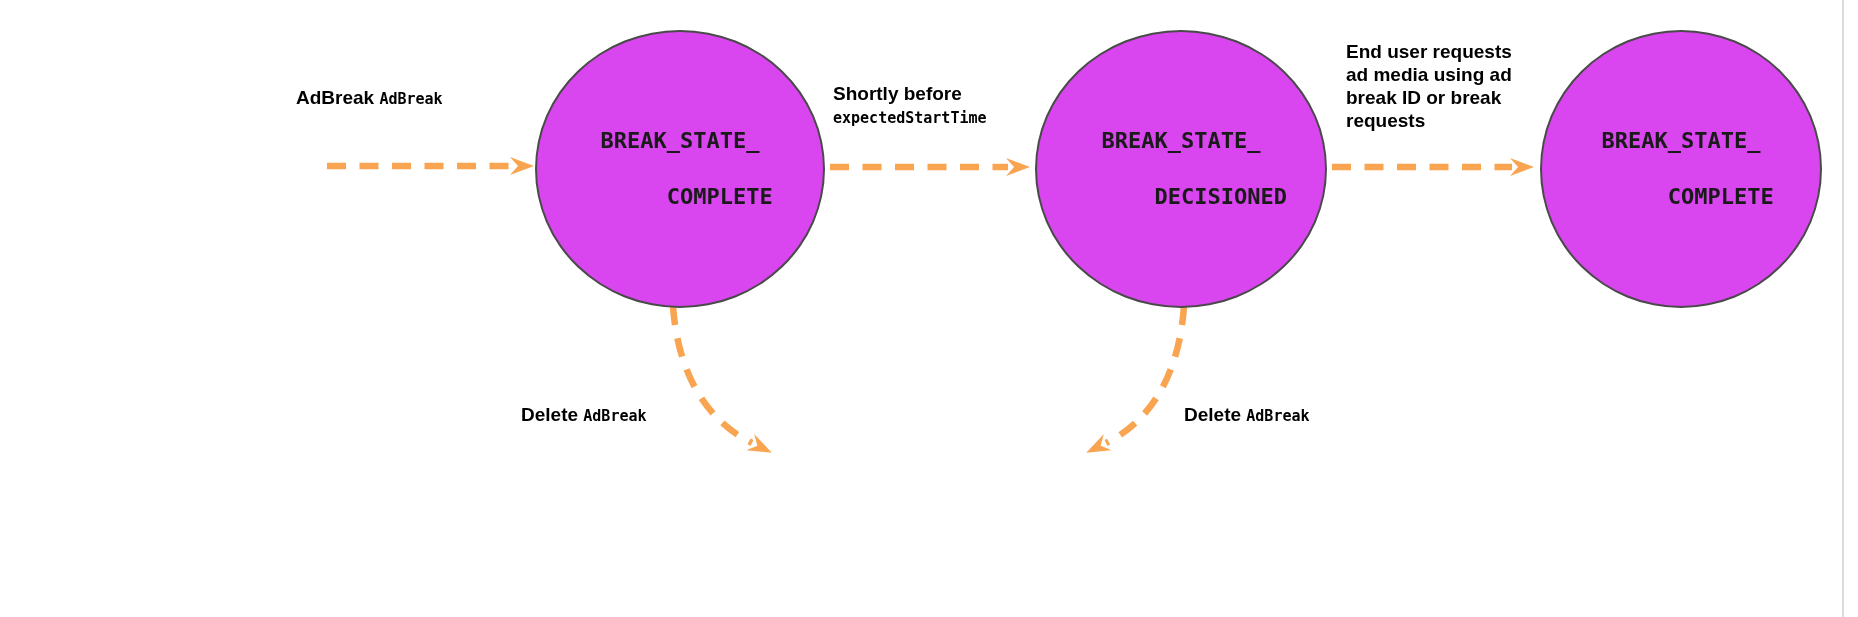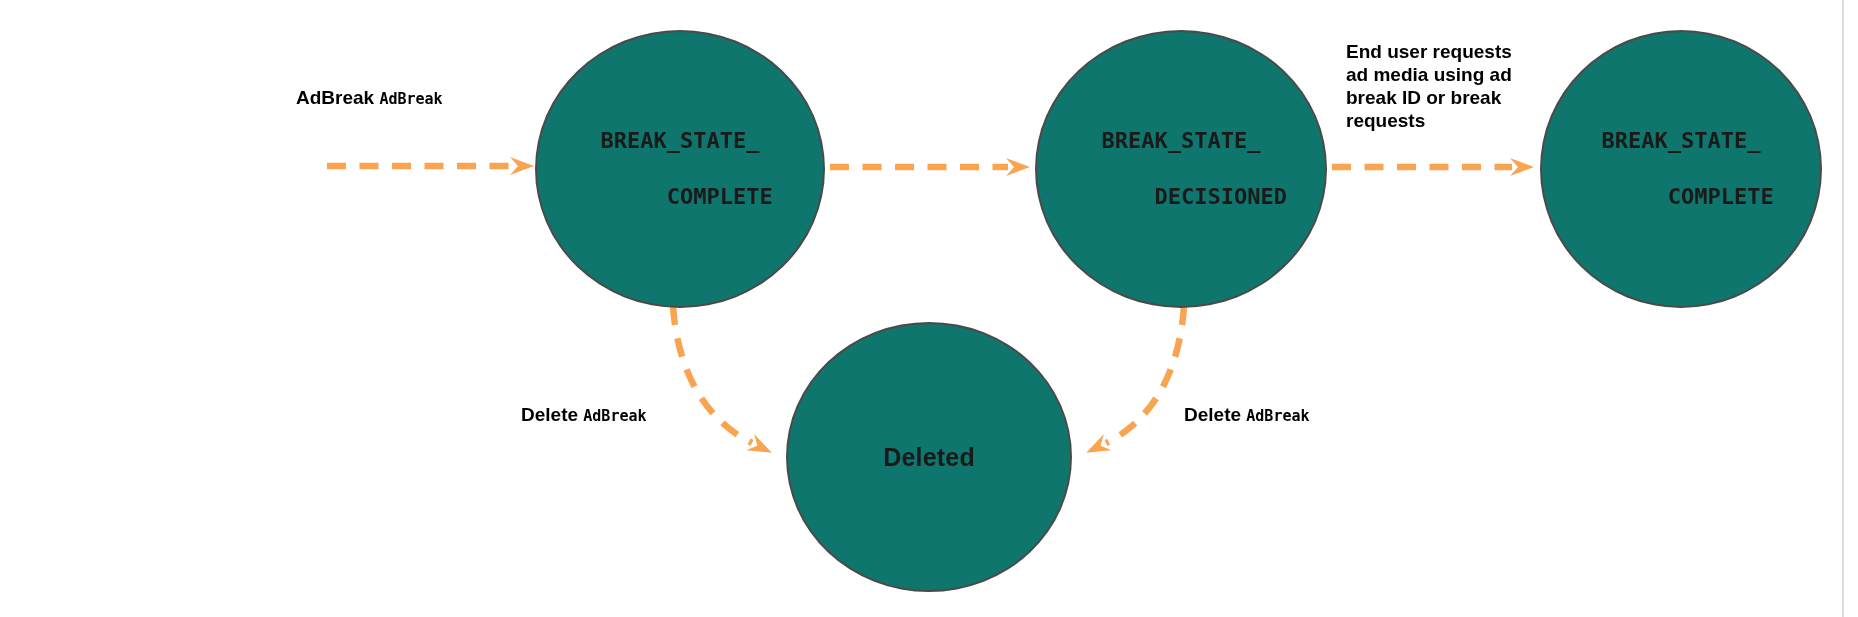--- a/index.html
+++ b/index.html
@@ -12,21 +12,21 @@
     position: relative;
     width: 1858px;
     height: 617px;
     background: #ffffff;
     overflow: hidden;
   }
   
   .node {
     position: absolute;
     border-radius: 50%;
-    background: #0f766e;
+    background: #d946ef;
     border: 2px solid #4a4a4a;
     display: flex;
     align-items: center;
     justify-content: center;
     text-align: center;
     box-sizing: border-box;
   }
   .node .plain-label {
     font-family: "Liberation Sans", sans-serif;
     font-weight: bold;
@@ -106,28 +106,29 @@
   <div class="node" style="left:1035px; top:30px; width:292px; height:278px;">
     <span class="code-label"><span>BREAK_STATE_</span><br>
       <span>DECISIONED</span></span>
   </div>
 
   <div class="node" style="left:1540px; top:30px; width:282px; height:278px;">
     <span class="code-label"><span>BREAK_STATE_</span><br>
       <span>COMPLETE</span></span>
   </div>
 
-  <div class="node" style="left:786px; top:322px; width:286px; height:270px;">
-    <span class="plain-label">Deleted</span>
-  </div>
 
   <div class="edge-label" style="left:296px; top:86px;">
     <span class="sans">AdBreak </span><span class="code">AdBreak</span>
   </div>
 
+  <div class="edge-label" style="left:833px; top:82px;">
+    <span class="sans">Shortly before</span><br>
+    <span class="code">expectedStartTime</span>
+  </div>
 
   <div class="edge-label" style="left:1346px; top:40px;">
     <span class="sans">End user requests</span><br>
     <span class="sans">ad media using ad</span><br>
     <span class="sans">break ID or break</span><br>
     <span class="sans">requests</span>
   </div>
 
   <div class="edge-label" style="left:521px; top:403px;">
     <span class="sans">Delete </span><span class="code">AdBreak</span>

